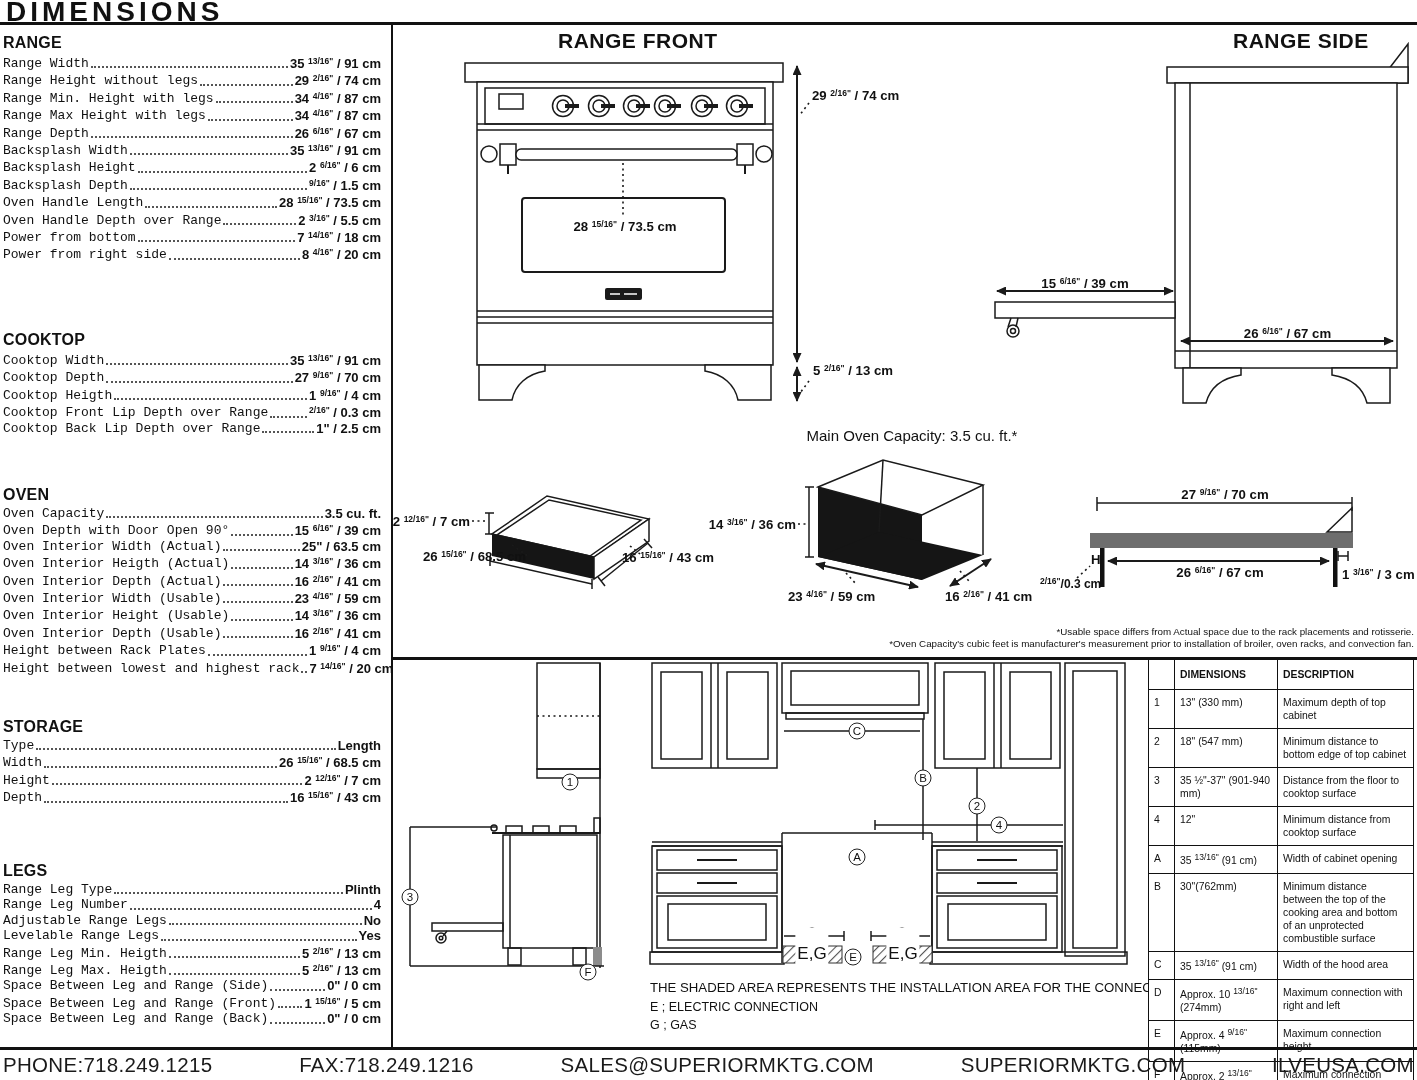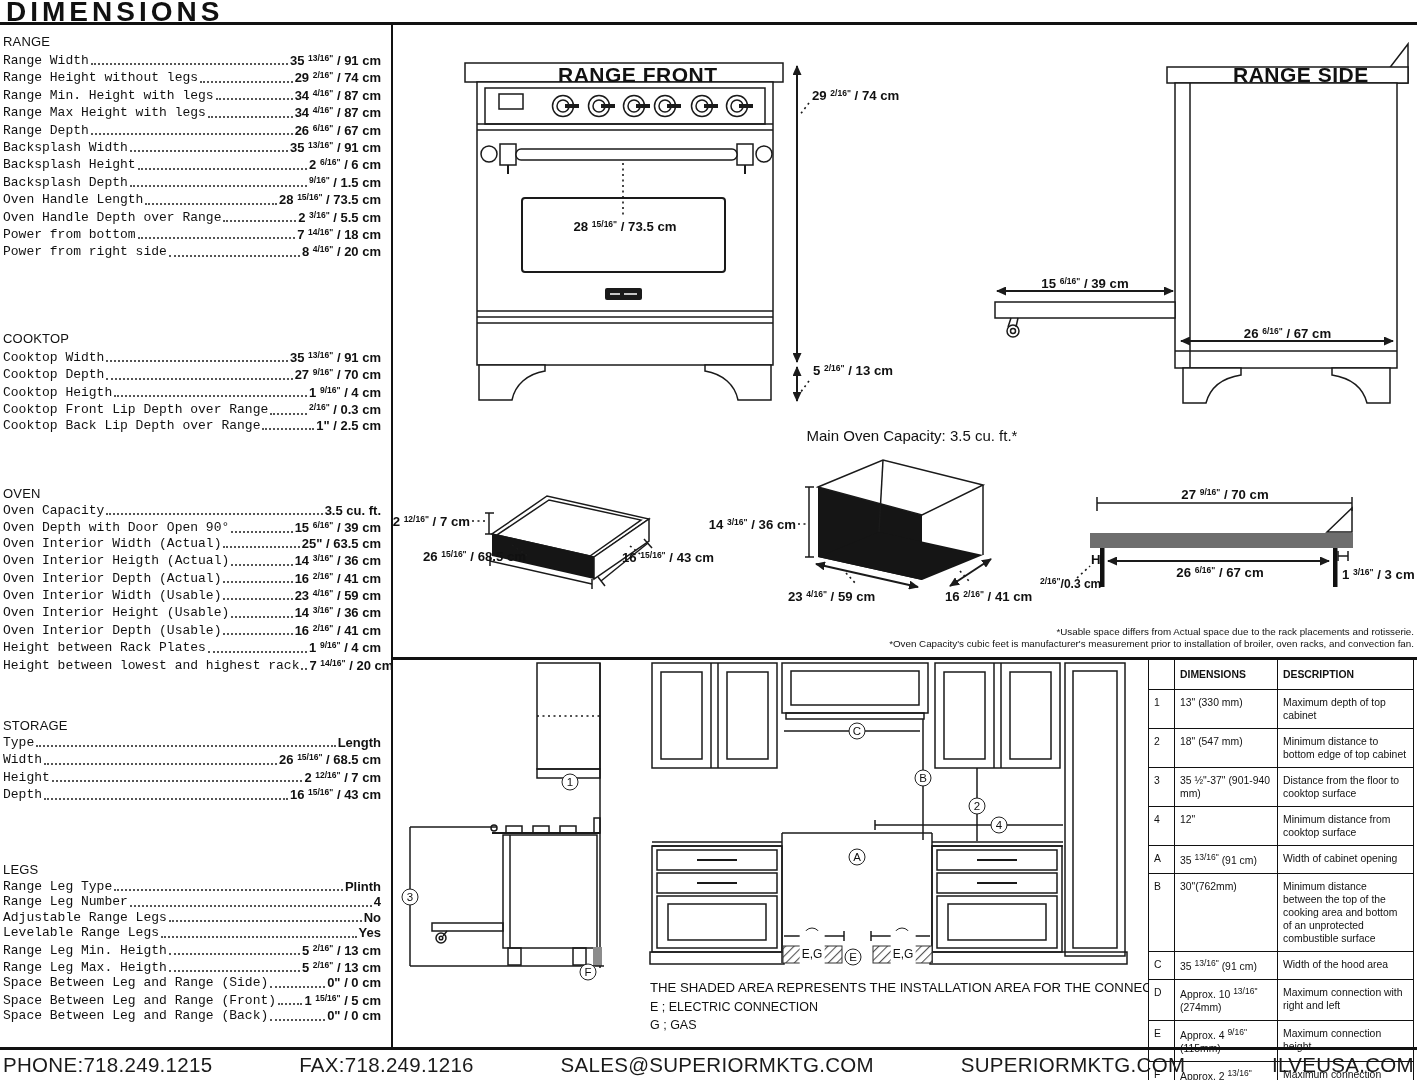--- a/index.html
+++ b/index.html
@@ -6,37 +6,37 @@
   html,body { background:#fff; }
   body { width:1417px; height:1080px; font-family:"Liberation Sans","DejaVu Sans",sans-serif; color:#111; }
   #page { position:relative; width:1417px; height:1080px; background:#fff; overflow:hidden; }
 
   .title { position:absolute; left:6px; top:-4px; font-size:28px; font-weight:bold; letter-spacing:4px; color:#111; }
   .rule-top { position:absolute; left:0; top:22px; width:1417px; height:3px; background:#111; }
   .v-divider { position:absolute; left:391px; top:25px; width:2px; height:1022px; background:#111; }
   .h-divider { position:absolute; left:391px; top:657px; width:1026px; height:3px; background:#111; }
 
   .spec-section { position:absolute; left:3px; width:378px; }
-  .spec-heading { font-size:13px; font-weight:normal; margin-bottom:2px; letter-spacing:.2px; }
+  .spec-heading { font-size:16px; font-weight:bold; margin-bottom:2px; letter-spacing:.2px; }
   .spec-row { display:flex; align-items:flex-end; font-size:13px; line-height:15.4px; }
   .spec-label { white-space:nowrap;font-family:Liberation Mono, monospace; }
   .leader { flex:1; border-bottom:2px dotted #555; margin:0 2px 3px 2px; min-width:6px; }
   .spec-value { font-weight:bold; white-space:nowrap; }
   .fr { font-size:8.5px; vertical-align:4px; letter-spacing:0; }
 
-  .diagram-title { position:absolute; font-size:21px; font-weight:bold; letter-spacing:.5px; white-space:nowrap;margin-top:34px; }
+  .diagram-title { position:absolute; font-size:21px; font-weight:bold; letter-spacing:.5px; white-space:nowrap; }
   .dim { position:absolute; font-size:13.2px; font-weight:bold; white-space:nowrap; }
   .cap-title { position:absolute; font-size:15px; font-weight:normal; white-space:nowrap; }
   .footnote { position:absolute; right:3px; font-size:9.8px; white-space:nowrap; text-align:right; }
   .install-note { position:absolute; font-size:13.2px; white-space:nowrap; }
   .legend-line { position:absolute; font-size:12.5px; white-space:nowrap; }
 
   .callout { position:absolute; width:17px; height:17px; border:1.4px solid #222; border-radius:50%; background:#fff;
              font-size:11.5px; line-height:15px; text-align:center; transform:translate(-50%,-50%); z-index:5; }
-  .eg-label { position:absolute; transform:translate(-50%,-50%); font-size:12px; background:#fff; padding:16px 2px; z-index:5; }
+  .eg-label { position:absolute; transform:translate(-50%,-50%); font-size:17px; background:#fff; padding:16px 2px; z-index:5; }
 
   svg.drawing { position:absolute; left:390px; top:25px; }
   svg.drawing * { vector-effect:none; }
   .ln { stroke:#1a1a1a; stroke-width:1.5; fill:none; }
   .ln2 { stroke:#1a1a1a; stroke-width:2; fill:none; }
   .fillw { fill:#fff; stroke:#1a1a1a; stroke-width:1.5; }
   .fillb { fill:#151515; stroke:none; }
   .dot { stroke:#1a1a1a; stroke-width:1.6; fill:none; stroke-dasharray:2 3.5; }
 
   table.dim-table { position:absolute; left:1148px; top:659px; border-collapse:collapse; background:#fff; }

